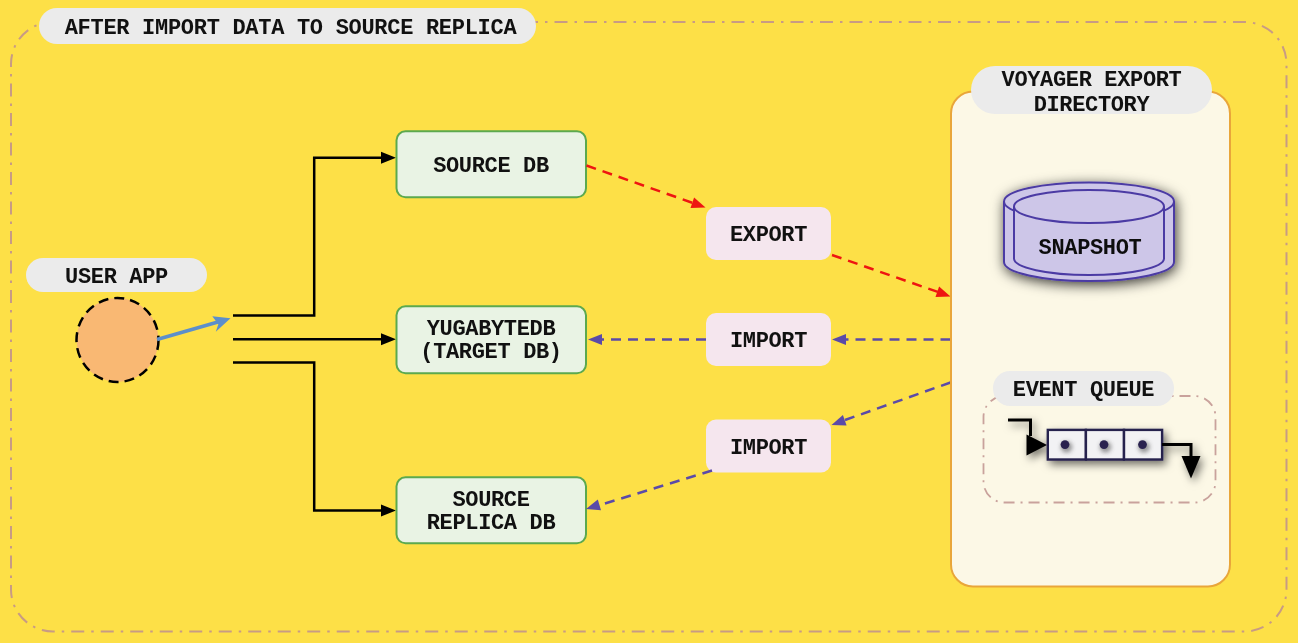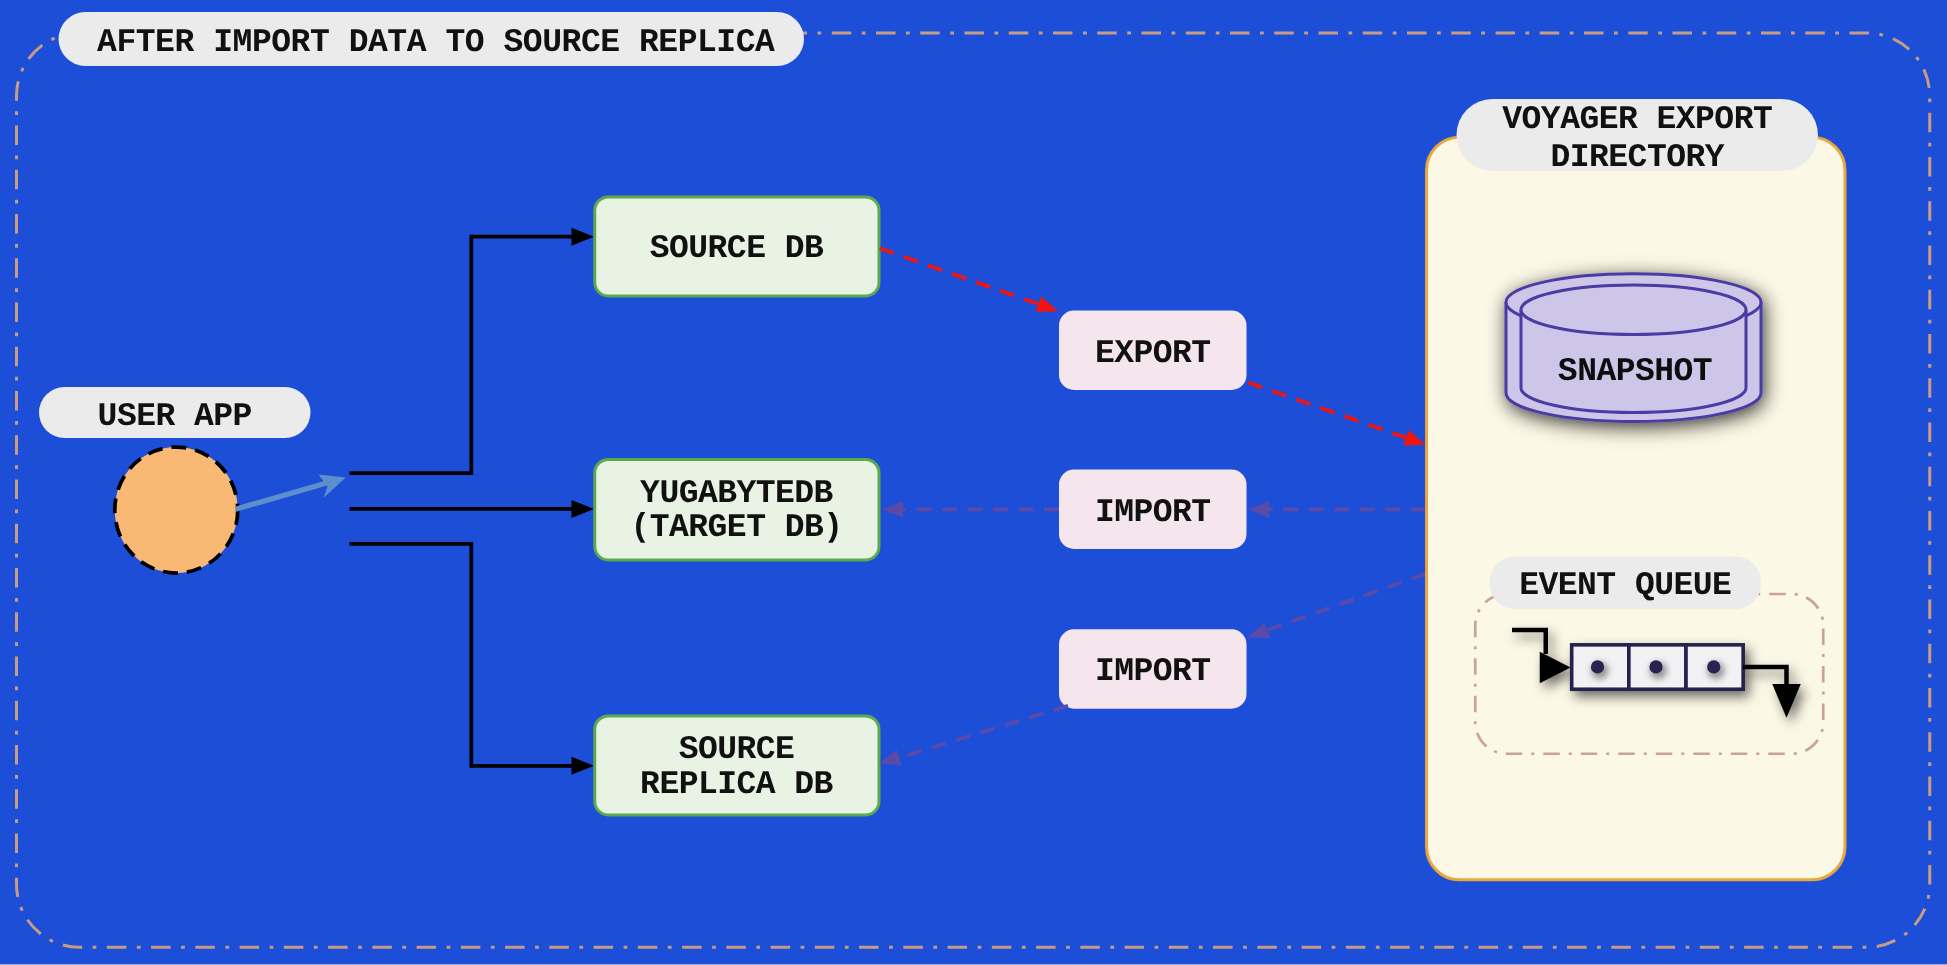--- a/index.html
+++ b/index.html
@@ -1,16 +1,16 @@
 <!DOCTYPE html>
 <html><head>
 <meta charset="utf-8">
 <style>
   html,body{margin:0;padding:0;background:#ffffff;}
-  .wrap{width:1298px;height:643px;position:relative;overflow:hidden;background:#1d4ed8;}
+  .wrap{width:1298px;height:643px;position:relative;overflow:hidden;background:#fde047;}
   text{font-family:"Liberation Mono",monospace;font-weight:bold;fill:#111111;}
 </style>
 </head>
 <body>
 <div class="wrap">
 <svg width="1298" height="643" viewBox="0 0 1298 643">
   <defs>
     <filter id="cylsh" x="-30%" y="-30%" width="160%" height="160%">
       <feDropShadow dx="1.5" dy="3" stdDeviation="6.5" flood-color="#000000" flood-opacity="0.78"></feDropShadow>
     </filter>

